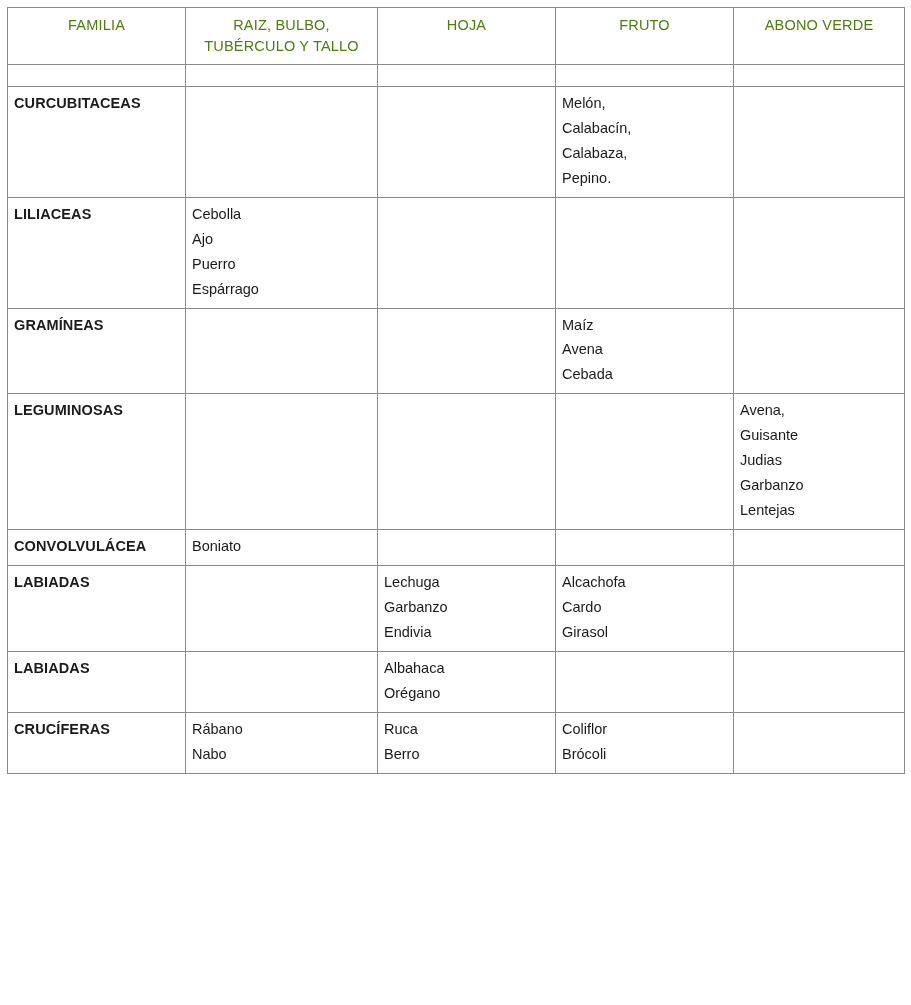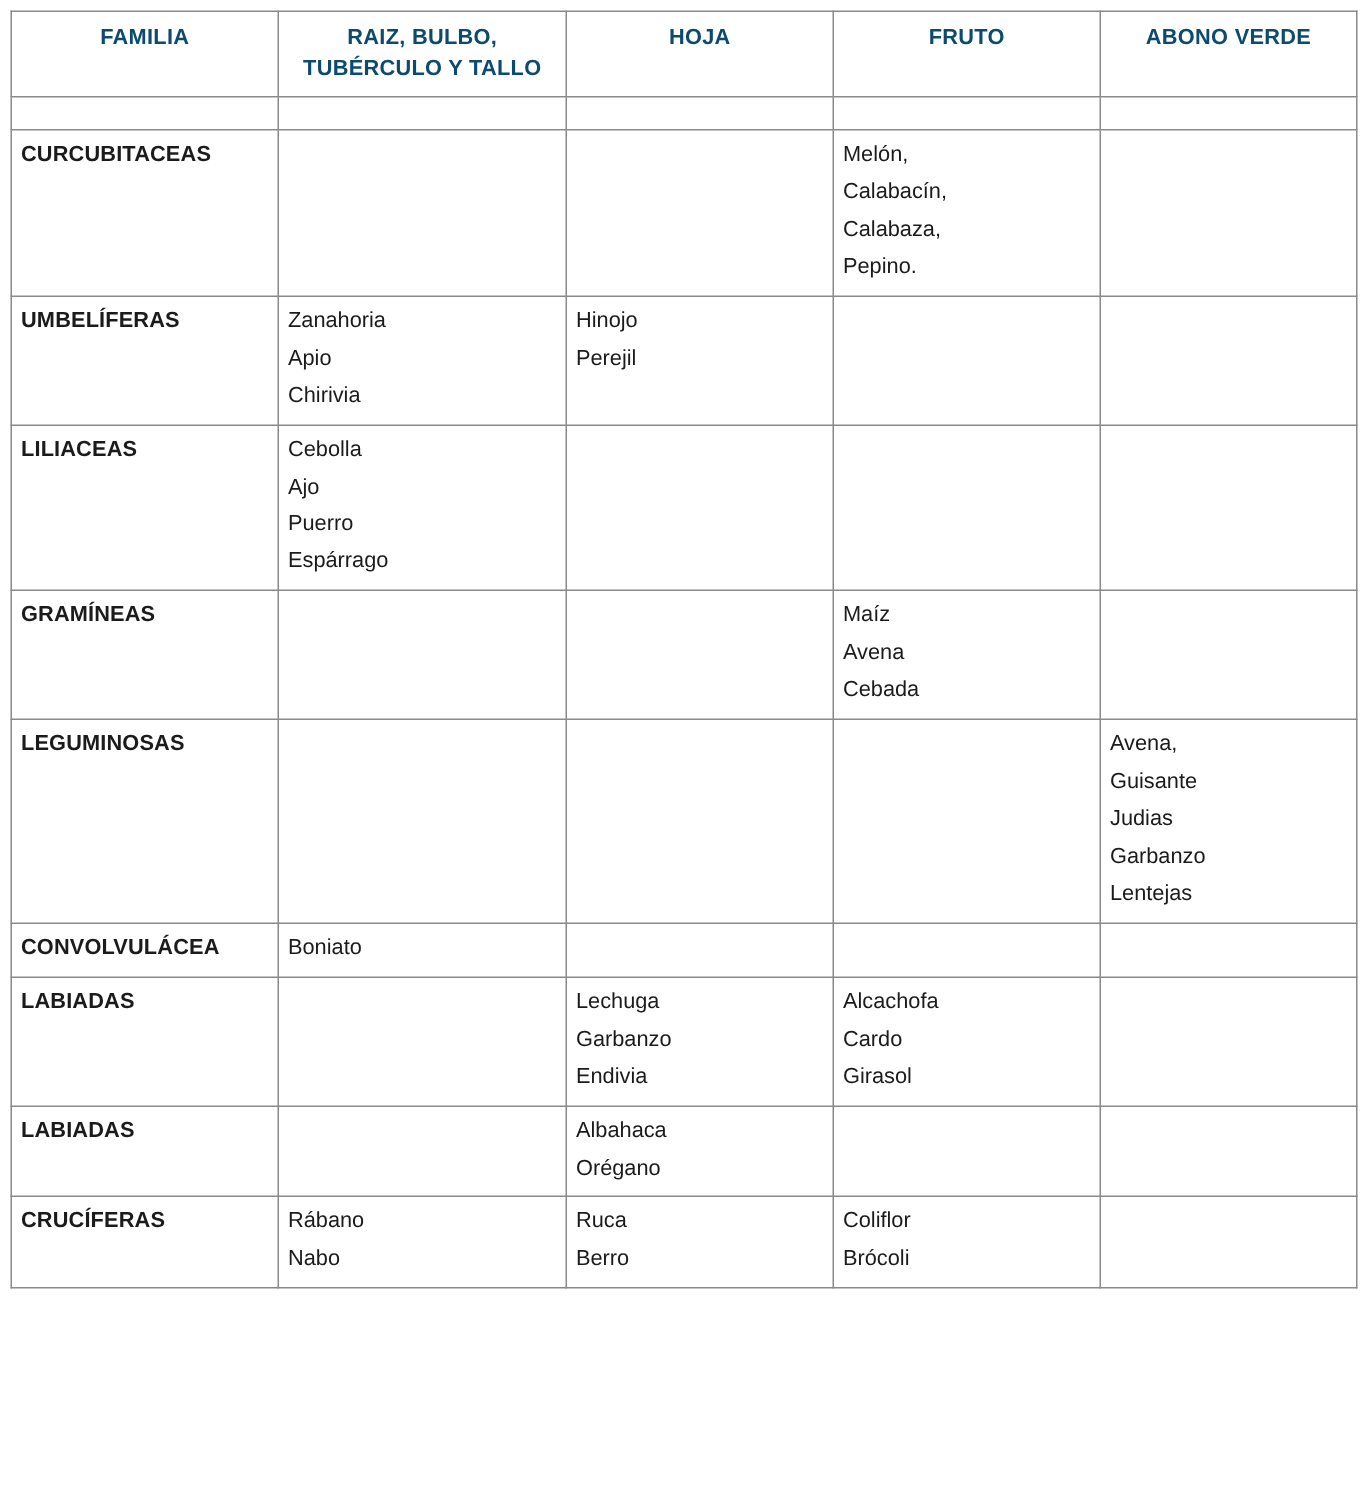--- a/index.html
+++ b/index.html
@@ -38,22 +38,22 @@
     border: 1px solid #8a8a8a;
     vertical-align: top;
     padding: 4px 6px 6px 6px;
     font-size: 14.5px;
     line-height: 1.72;
     color: #1b1b1b;
     box-sizing: border-box;
   }
   table.crop-table th {
     text-align: center;
-    color: #0c4a6e;
-    font-weight: bold;
+    color: #4d7c0f;
+    font-weight: normal;
     font-size: 14.5px;
     line-height: 1.45;
     padding-top: 7px;
     padding-bottom: 7px;
     letter-spacing: 0.2px;
   }
   th.first-head {
     text-align: left;
     padding-left: 8px;
   }
@@ -123,36 +123,20 @@
           <td>
             <span class="line">Melón,</span>
             <span class="line">Calabacín,</span>
             <span class="line">Calabaza,</span>
             <span class="line">Pepino.</span>
           </td>
           <td class="cell-empty"></td>
         </tr>
         <tr>
           <td class="family">
-            <span class="line">UMBELÍFERAS</span>
-          </td>
-          <td>
-            <span class="line">Zanahoria</span>
-            <span class="line">Apio</span>
-            <span class="line">Chirivia</span>
-          </td>
-          <td>
-            <span class="line">Hinojo</span>
-            <span class="line">Perejil</span>
-          </td>
-          <td class="cell-empty"></td>
-          <td class="cell-empty"></td>
-        </tr>
-        <tr>
-          <td class="family">
             <span class="line">LILIACEAS</span>
           </td>
           <td>
             <span class="line">Cebolla</span>
             <span class="line">Ajo</span>
             <span class="line">Puerro</span>
             <span class="line">Espárrago</span>
           </td>
           <td class="cell-empty"></td>
           <td class="cell-empty"></td>

